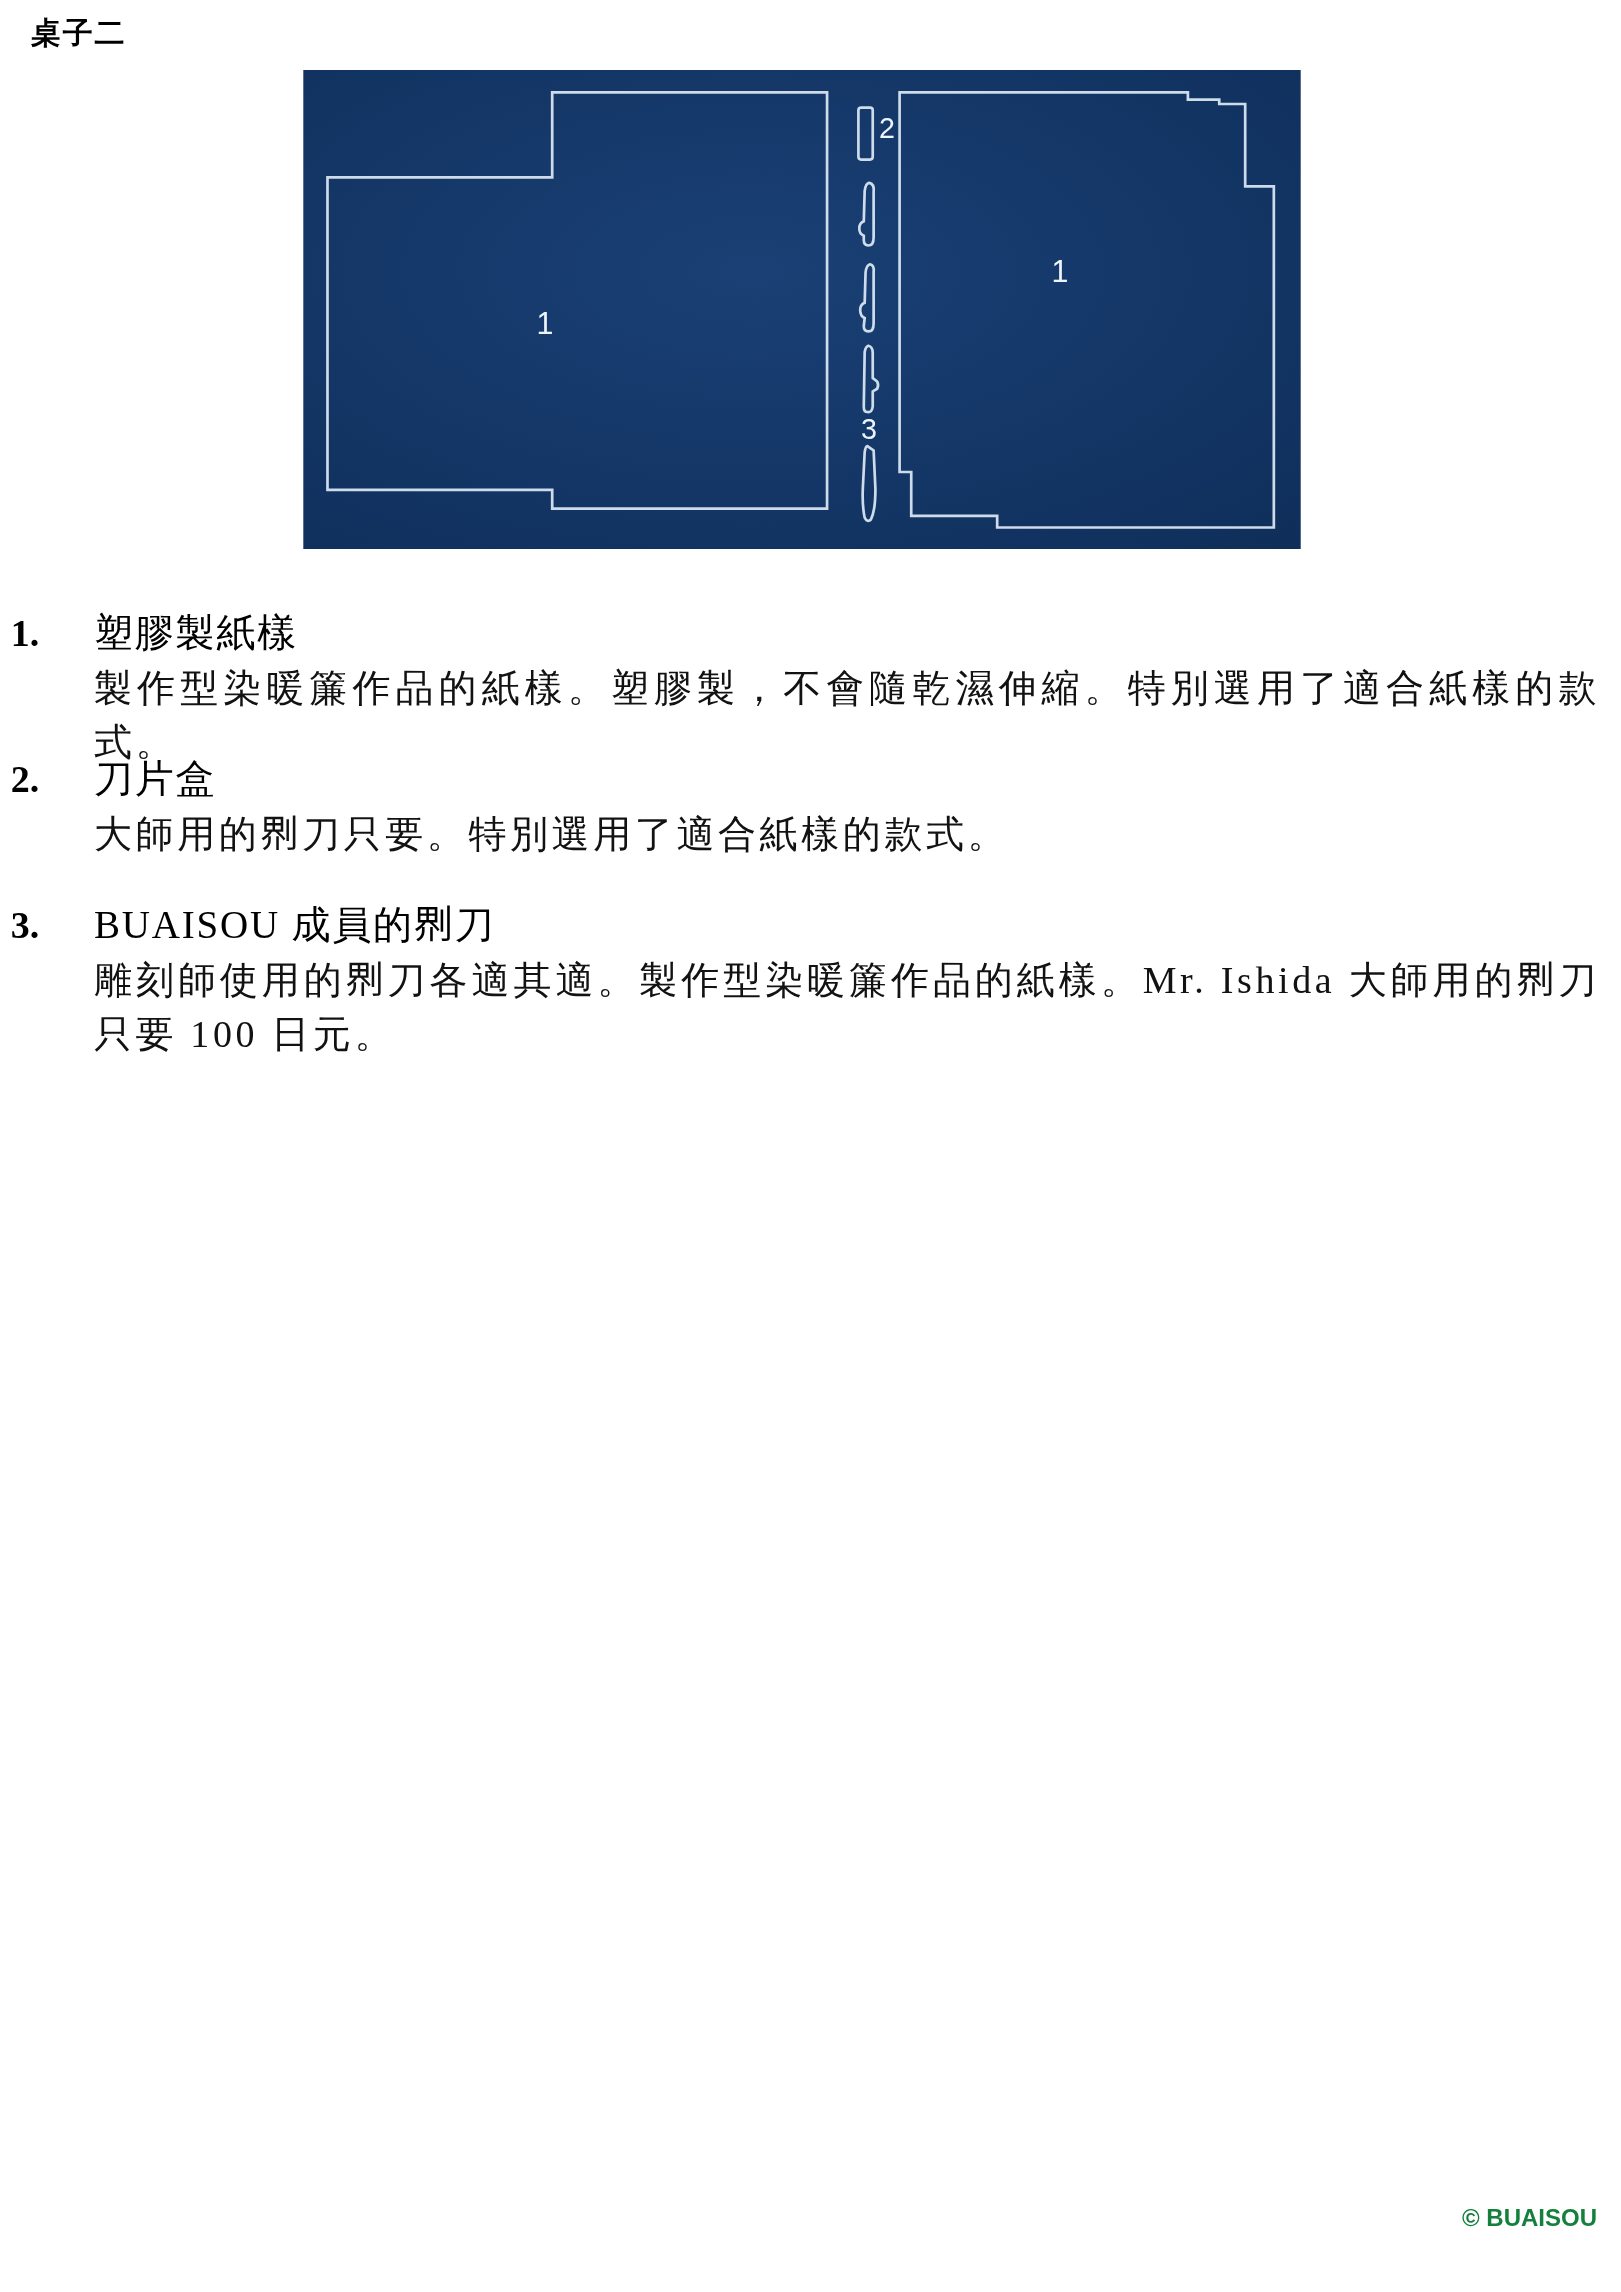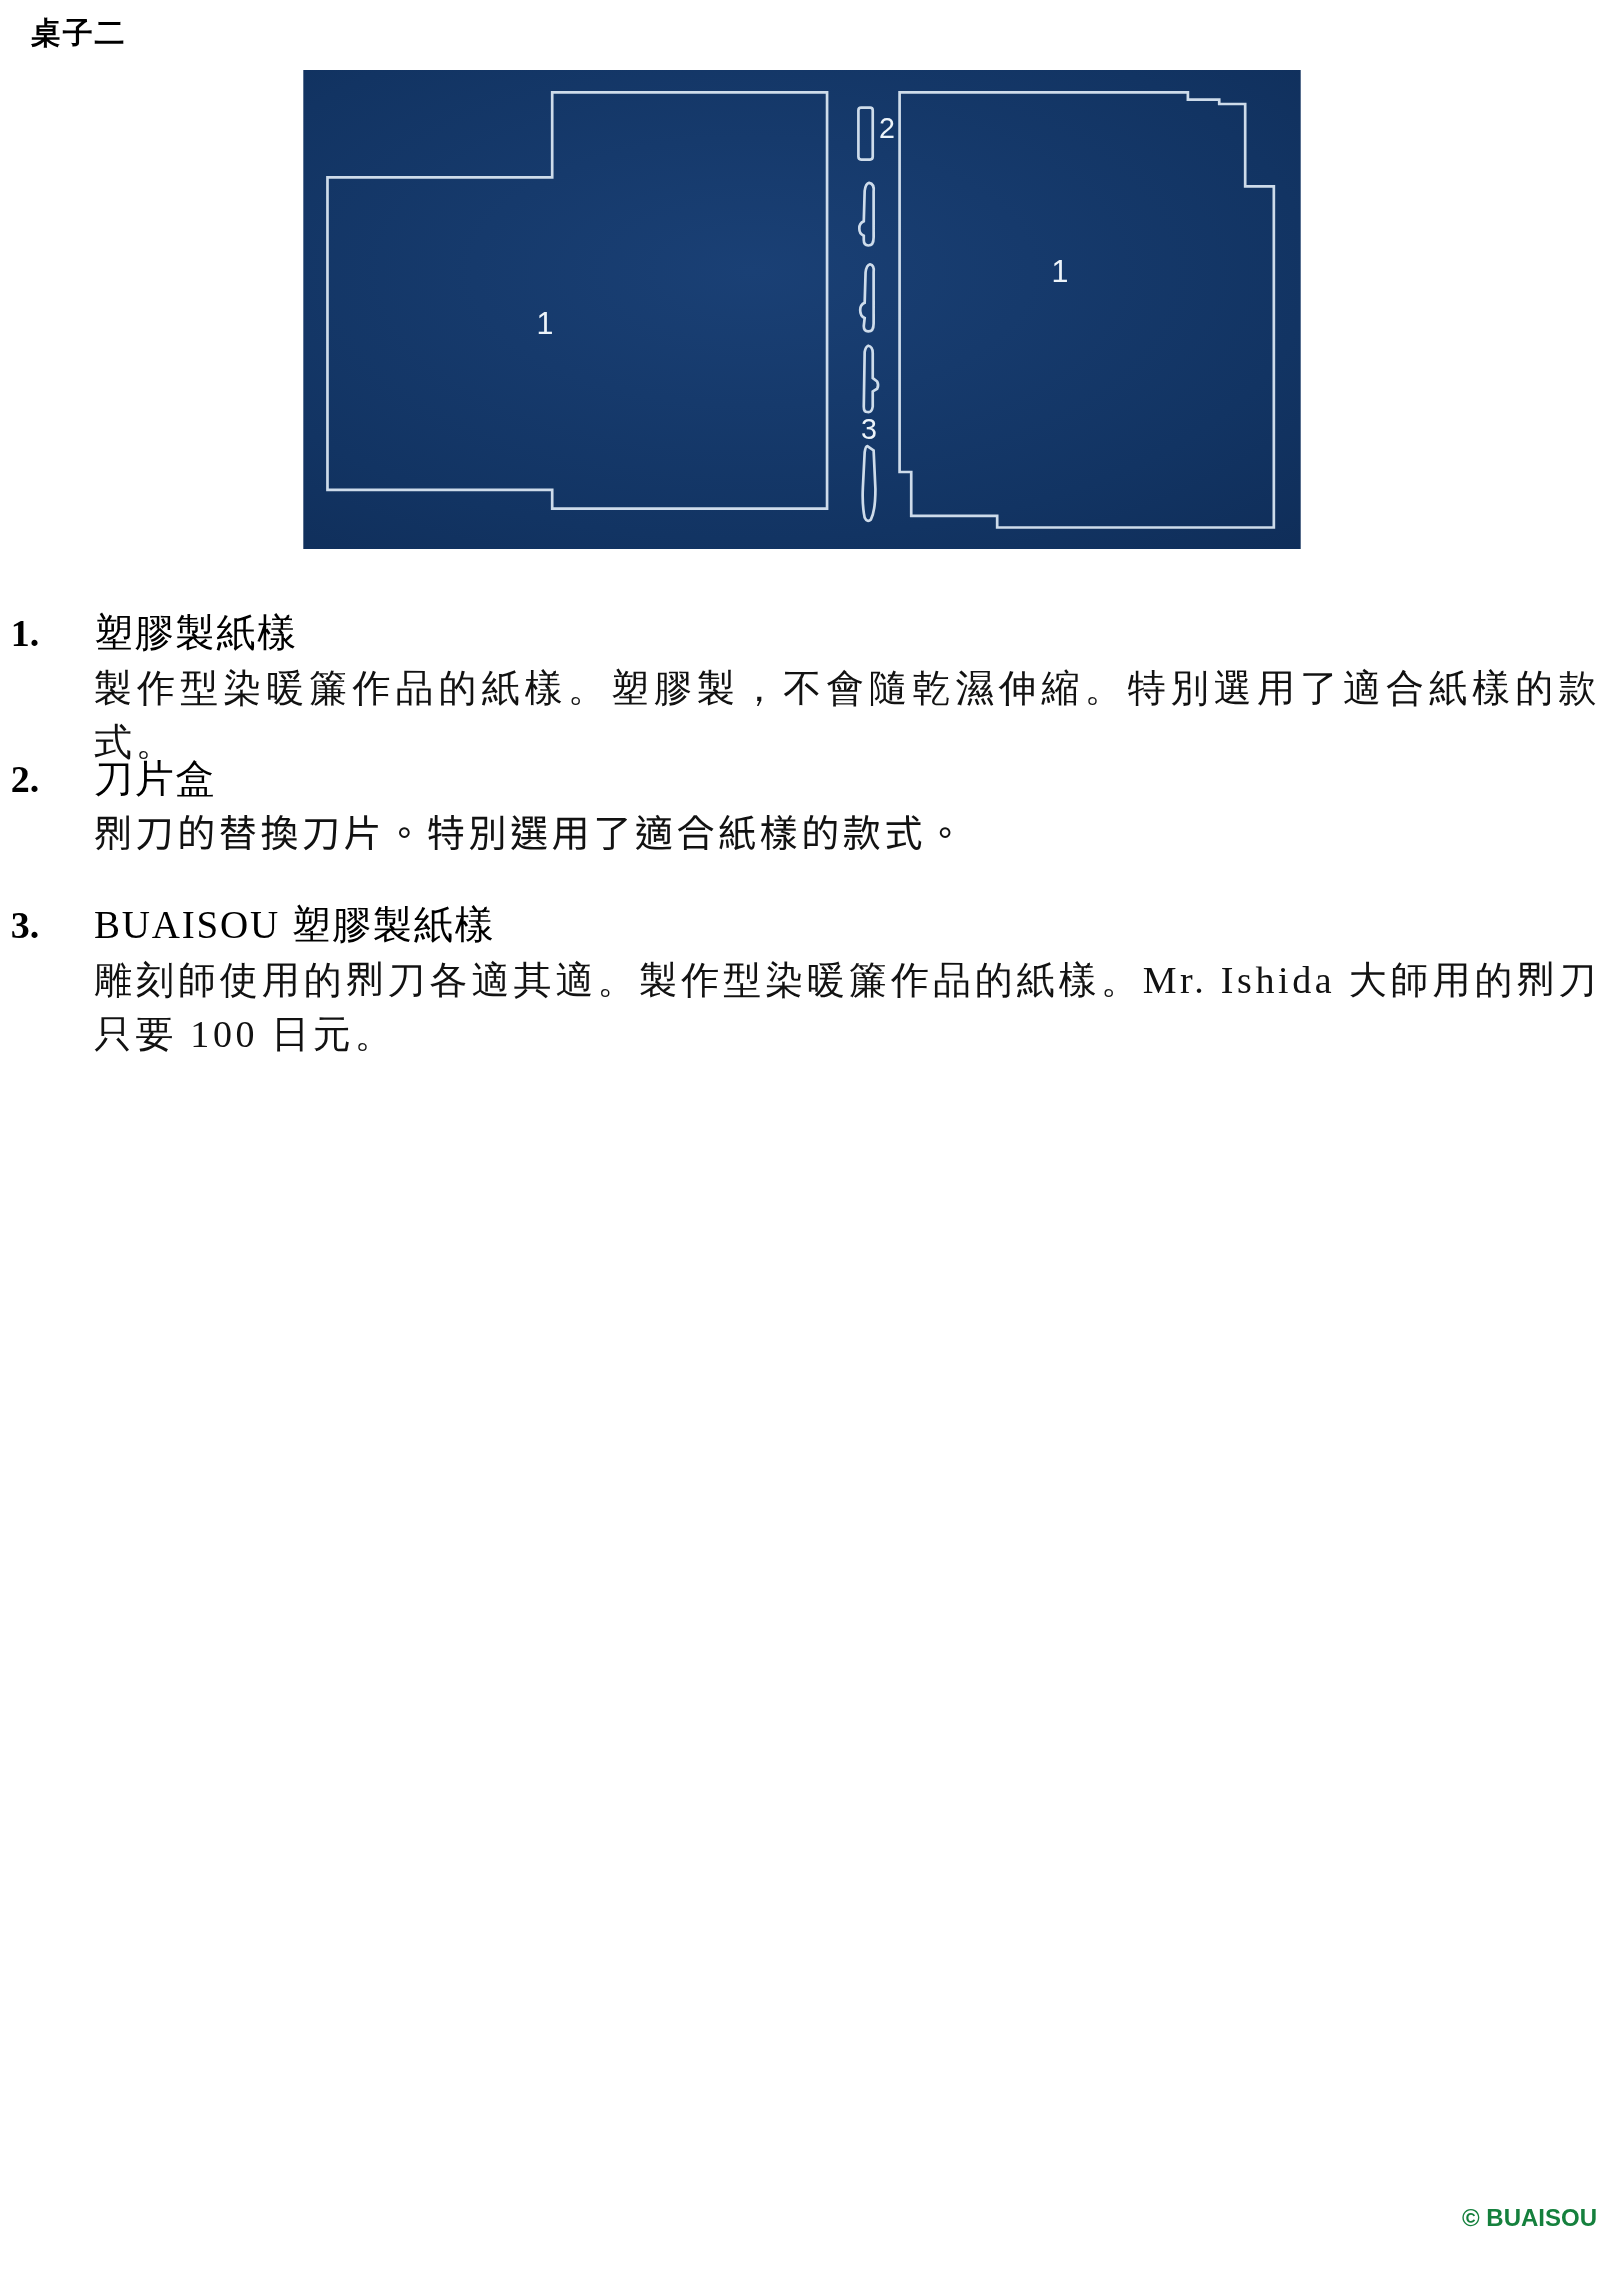--- a/index.html
+++ b/index.html
@@ -143,27 +143,27 @@
       <span class="num">1.</span>
       <div class="texts">
         <h2 class="heading">塑膠製紙樣</h2>
         <p class="bodytext">製作型染暖簾作品的紙樣。塑膠製，不會隨乾濕伸縮。特別選用了適合紙樣的款式。</p>
       </div>
     </li>
     <li class="legend-item item-2">
       <span class="num">2.</span>
       <div class="texts">
         <h2 class="heading">刀片盒</h2>
-        <p class="bodytext">𠝹刀的替換刀片。特別選用了適合紙樣的款式。</p>
+        <p class="bodytext">大師用的𠝹刀只要。特別選用了適合紙樣的款式。</p>
       </div>
     </li>
     <li class="legend-item item-3">
       <span class="num">3.</span>
       <div class="texts">
-        <h2 class="heading">BUAISOU 塑膠製紙樣</h2>
+        <h2 class="heading">BUAISOU 成員的𠝹刀</h2>
         <p class="bodytext">雕刻師使用的𠝹刀各適其適。製作型染暖簾作品的紙樣。Mr. Ishida 大師用的𠝹刀只要 100 日元。</p>
       </div>
     </li>
   </ol>
 
   <div class="footer">© BUAISOU</div>
 
 </div>
 
 

